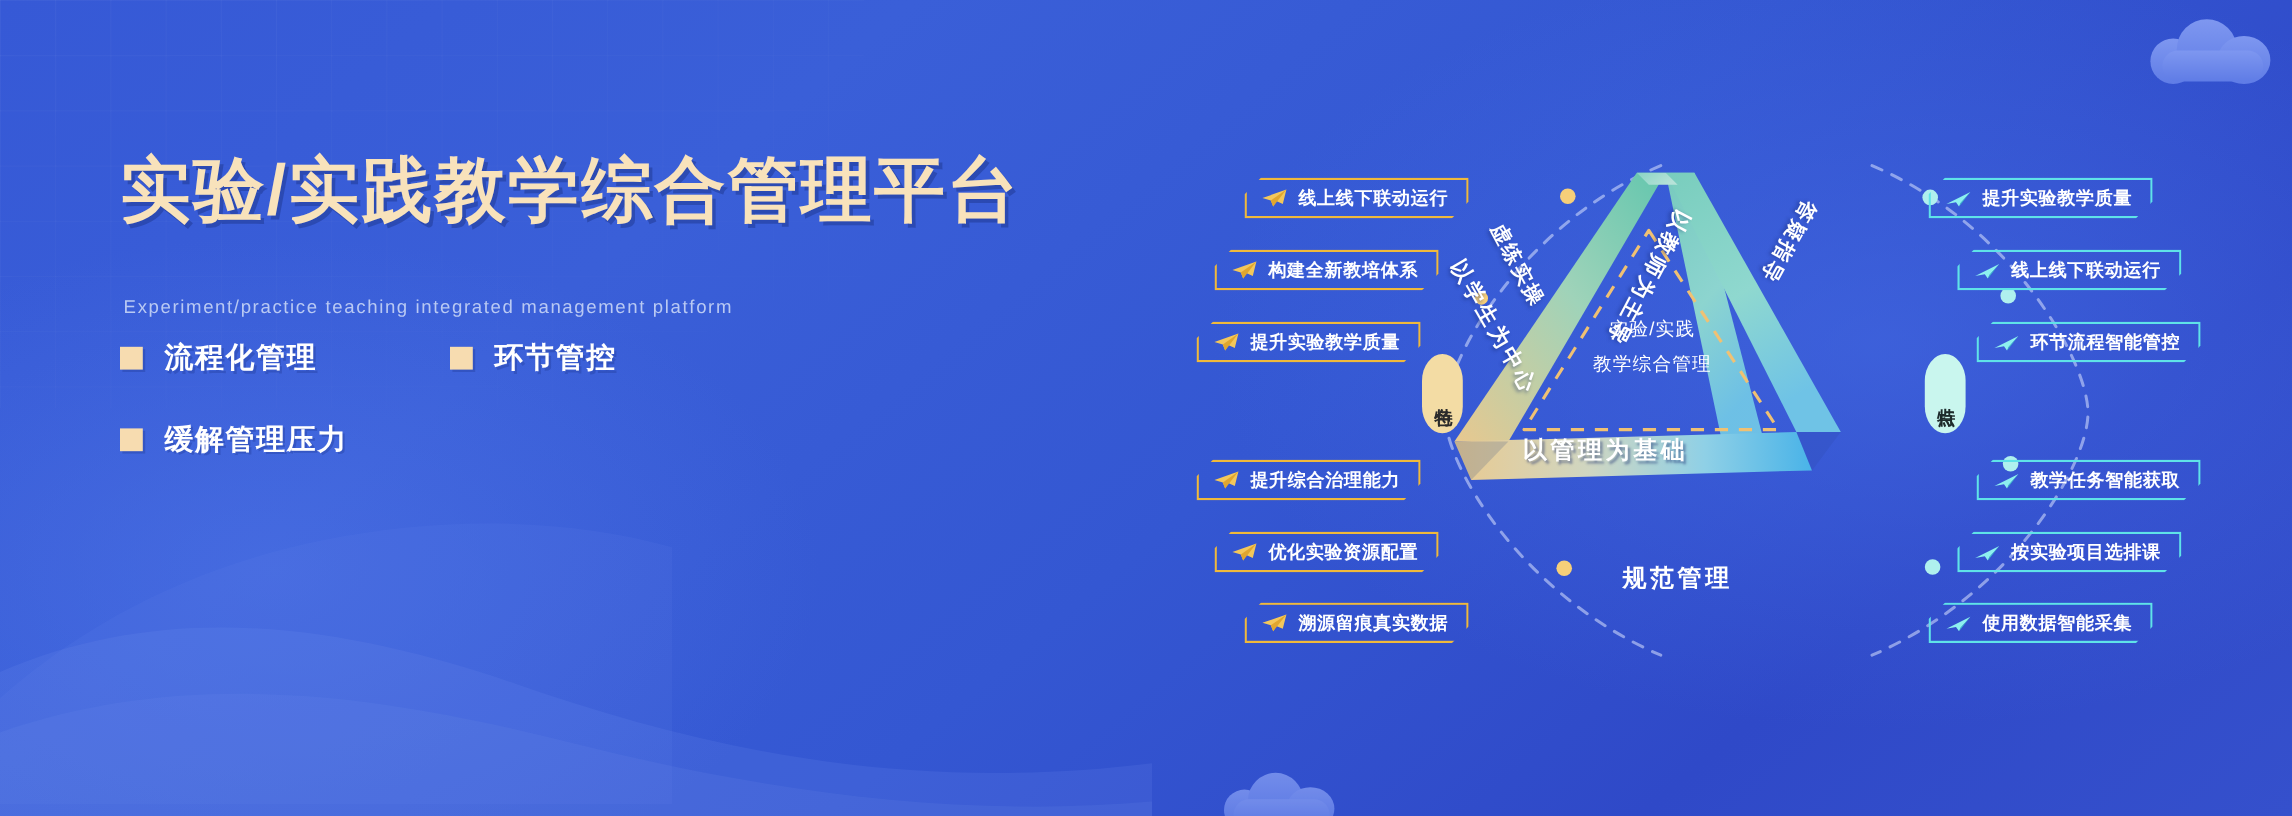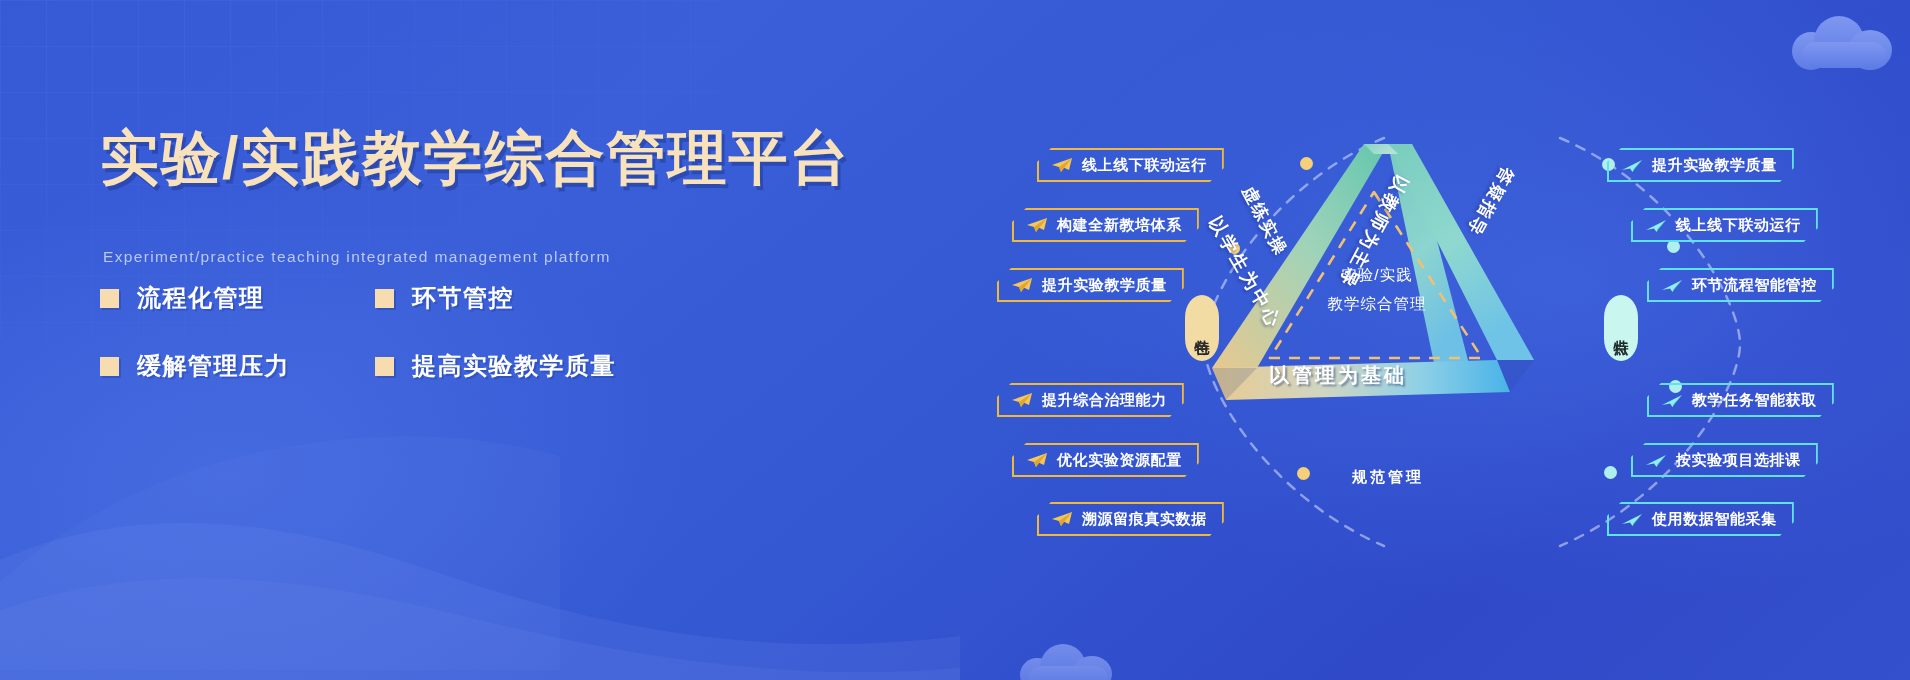--- a/index.html
+++ b/index.html
@@ -137,21 +137,21 @@
     position: absolute; text-align: center; color: #ffffff;
     font-size: 15.5px; font-weight: 500; line-height: 1.9; letter-spacing: 1px;
     white-space: nowrap;
   }
   .base-label {
     position: absolute; color: #ffffff; font-weight: 700; font-size: 20px;
     letter-spacing: 3px; white-space: nowrap;
     text-shadow: 2px 2px 2px rgba(20,40,110,0.45);
   }
   .bottom-caption {
-    position: absolute; color: #ffffff; font-weight: 700; font-size: 15px;
+    position: absolute; color: #ffffff; font-weight: 700; font-size: 20px;
     letter-spacing: 3px; white-space: nowrap;
   }
 </style>
 </head>
 <body>
 
 <div id="stage">
 
   <div class="bg-grid"></div>
 
@@ -190,24 +190,20 @@
       <span class="sq"></span>
       <span class="tx">流程化管理</span>
     </div>
     <div class="bullet">
       <span class="sq"></span>
       <span class="tx">环节管控</span>
     </div>
     <div class="bullet">
       <span class="sq"></span>
       <span class="tx">缓解管理压力</span>
-    </div>
-    <div class="bullet">
-      <span class="sq"></span>
-      <span class="tx">提高实验教学质量</span>
     </div>
   </div>
 
   <div class="orbit" style="left:1196px; top:132px;">
     <svg width="200" height="420" viewBox="0 0 200 420">
       <path d="M188,6 C70,56 8,170 8,212 C8,256 72,364 188,414" fill="none" stroke="rgba(216,226,255,0.55)" stroke-width="2.5" stroke-dasharray="9 9" stroke-linecap="round"></path>
     </svg>
   </div>
   <div class="orbit" style="left:1548px; top:132px;">
     <svg width="200" height="420" viewBox="0 0 200 420">

